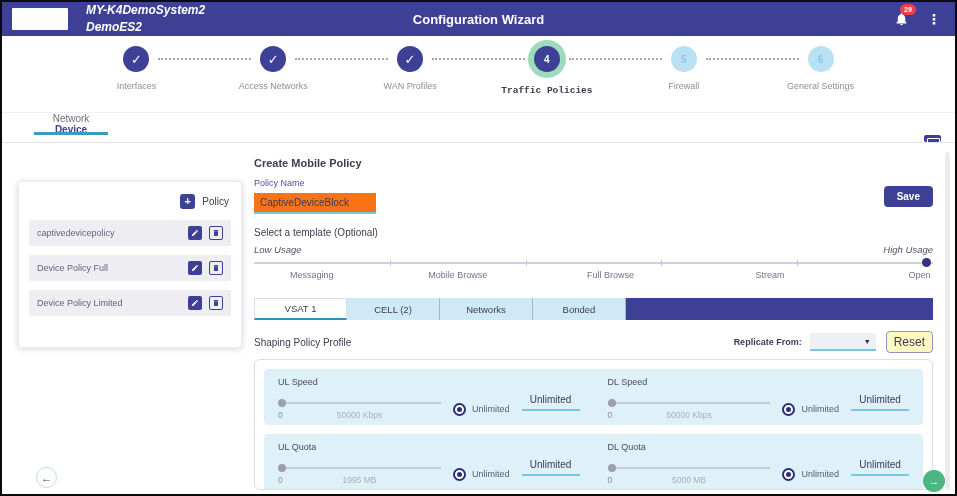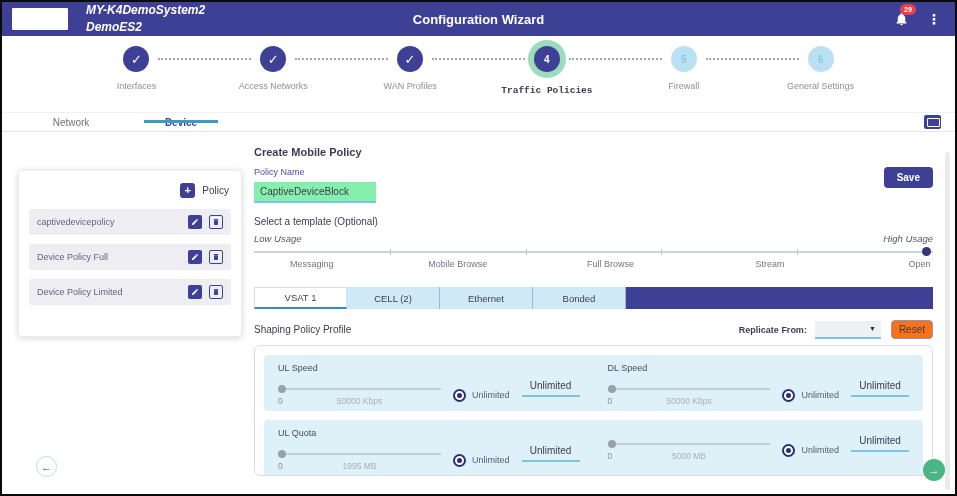--- a/index.html
+++ b/index.html
@@ -26,21 +26,21 @@
   .step:first-child::before { display:none; }
   .step-circle { width:26px; height:26px; border-radius:50%; display:flex; align-items:center; justify-content:center; z-index:1; }
   .step-circle.done { background:#3d4095; color:#fff; }
   .step-circle.active { background:#3d4095; color:#fff; box-shadow:0 0 0 6px #9ddbbd; font-size:10px; font-weight:bold; }
   .step-circle.todo { background:#b9e1f3; color:#89c8e7; font-size:10px; font-weight:bold; }
   .step-check { font-size:13px; font-weight:bold; }
   .step-label { margin-top:9px; font-size:9px; color:#8d8d9c; white-space:nowrap; }
   .step.current .step-label { margin-top:13px; color:#3c3c52; font-weight:bold; font-size:9.5px;font-family:Liberation Mono, monospace; }
 
   
-  .scope-tabbar { height:20px; border-top:1px solid #efeff4; border-bottom:1px solid #e3e3ea; display:flex; align-items:stretch; padding:8px 14px; }
+  .scope-tabbar { height:31px; border-top:1px solid #efeff4; border-bottom:1px solid #e3e3ea; display:flex; align-items:stretch; padding:0 14px;flex-direction:column; }
   .scope-tab { width:110px; text-align:center; font-size:10px; color:#6f6f80; display:flex; align-items:center; justify-content:center; position:relative; cursor:pointer; }
   .scope-tab.active { color:#3d4095; font-weight:bold; }
   .scope-tab.active::after { content:""; position:absolute; left:18px; right:18px; bottom:0; height:3px; background:#3a9bc4; }
   .panel-icon { margin-left:auto; align-self:center; width:17px; height:14px; background:#3d4095; border-radius:2px; position:relative; cursor:pointer; }
   .panel-icon::after { content:""; position:absolute; left:3px; top:3px; width:11px; height:7px; border:1.5px solid #fff; border-radius:1px; }
 
   
   .content { position:relative; height:353px; background:#fff; }
 
   .left-card { position:absolute; left:16px; top:38px; width:224px; height:167px; background:#fff; border:1px solid #ececf1; border-radius:4px; box-shadow:0 1px 6px rgba(60,60,90,.22); padding:8px 10px; }
@@ -50,23 +50,23 @@
   .pitem { height:26px; background:#ededf2; border-radius:2px; display:flex; align-items:center; padding:0 8px; margin-bottom:9px; }
   .pitem-name { font-size:9px; color:#63637c; flex:1; }
   .icon-btn { width:14px; height:14px; border-radius:2px; display:flex; align-items:center; justify-content:center; margin-left:7px; cursor:pointer; flex:none; }
   .icon-edit { background:#3d4095; }
   .icon-edit svg { width:8px; height:8px; fill:#fff; }
   .icon-del { border:1.5px solid #3d4095; }
   .icon-del svg { width:8px; height:8px; fill:#3d4095; }
 
   .main-col { margin-left:252px; margin-right:22px; height:100%; position:relative; }
   .form-title { font-size:11px; font-weight:bold; color:#3c3c52; padding-top:14px; }
-  .pn-row { display:flex; align-items:flex-start; margin-top:9px; }
+  .pn-row { display:flex; align-items:center; margin-top:9px; }
   .pn-label { font-size:9px; color:#4d4fa0; margin-bottom:4px; }
-  .pn-input { width:122px; background:#86efac; border:none; border-bottom:2px solid #79c6e2; font-size:10px; color:#3c3c52; padding:4px 6px; font-family:inherit; outline:none; }
+  .pn-input { width:122px; background:#f97316; border:none; border-bottom:2px solid #79c6e2; font-size:10px; color:#3c3c52; padding:4px 6px; font-family:inherit; outline:none; }
   .save-btn { margin-left:auto; background:#3d4095; color:#fff; border:none; border-radius:4px; font-size:10px; font-weight:bold; padding:5px 13px; font-family:inherit; cursor:pointer; }
 
   .tpl-label { font-size:10px; font-weight:normal; color:#3c3c52; margin-top:13px; }
   .tpl-range-row { display:flex; justify-content:space-between; font-size:9.5px; font-style:italic; color:#55556a; margin-top:6px; }
   .tpl-slider { position:relative; height:10px; margin-top:3px; cursor:pointer; }
   .tpl-track { position:absolute; left:0; right:0; top:4px; height:2px; background:#c9d3e2; }
   .tpl-tick { position:absolute; top:2px; width:1px; height:6px; background:#bfcadb; }
   .tpl-thumb { position:absolute; top:0; right:2px; width:9px; height:9px; border-radius:50%; background:#33337f; }
   .tpl-stops { position:relative; height:12px; margin-top:2px; }
   .tpl-stop { position:absolute; transform:translateX(-50%); font-size:9px; color:#73738a; white-space:nowrap; cursor:pointer; }
@@ -74,21 +74,21 @@
   .ptabs { display:flex; margin-top:16px; height:22px; }
   .ptab { width:93px; display:flex; align-items:center; justify-content:center; font-size:9.5px; color:#3c3c52; background:#cfe9f6; border-right:1px solid #9fb6d4; cursor:pointer; }
   .ptab.active { background:#fff; border:1px solid #cfe0ec; border-bottom:2px solid #2e8fb8; }
   .ptab-fill { flex:1; background:#3d4095; }
 
   .shape-row { display:flex; align-items:center; margin-top:11px; }
   .shape-title { font-size:10px; color:#3c3c52; }
   .rep-label { margin-left:auto; font-size:9px; font-weight:bold; color:#3c3c52; }
   .rep-select { width:66px; height:18px; background:#eef0f4; border-bottom:2px solid #79c6e2; margin-left:8px; display:flex; align-items:center; justify-content:flex-end; padding:0 5px; cursor:pointer; }
   .rep-arrow { font-size:7px; color:#26264f; }
-  .reset-btn { margin-left:10px; border:1px solid #8f94c4; background:#f97316; border-radius:4px; font-size:10px; color:#3c3c52; padding:3px 7px; font-family:inherit; cursor:pointer;text-align:right; }
+  .reset-btn { margin-left:10px; border:1px solid #8f94c4; background:#fef9c3; border-radius:4px; font-size:12px; color:#3c3c52; padding:3px 7px; font-family:inherit; cursor:pointer;text-align:right; }
 
   .cards-box { border:1px solid #d9dde8; border-radius:6px; margin-top:6px; padding:9px; height:131px; overflow:hidden; }
   .card-row { background:#def0f8; border-radius:4px; display:flex; flex-wrap:wrap; padding:8px 14px 6px; }
   .card-row + .card-row { margin-top:9px; }
   .sg { flex:1; display:flex; flex-direction:column; min-width:0; }
   .sg + .sg { margin-left:28px; }
   .sg-label { font-size:9px; color:#4a4a62; }
   .sg-main { display:flex; align-items:center; margin-top:12px; }
   .sg-slider { flex:1; position:relative; height:20px; cursor:pointer; }
   .sg-track { position:absolute; left:0; right:0; top:3px; height:2px; background:#c6ccd6; }
@@ -250,21 +250,21 @@
         <span class="tpl-stop" style="left:8.5%">Messaging</span>
         <span class="tpl-stop" style="left:30%">Mobile Browse</span>
         <span class="tpl-stop" style="left:52.5%">Full Browse</span>
         <span class="tpl-stop" style="left:76%">Stream</span>
         <span class="tpl-stop" style="left:98%">Open</span>
       </div>
 
       <div class="ptabs">
         <div class="ptab active">VSAT 1</div>
         <div class="ptab">CELL (2)</div>
-        <div class="ptab">Ethernet</div>
+        <div class="ptab">Networks</div>
         <div class="ptab">Bonded</div>
         <div class="ptab-fill"></div>
       </div>
 
       <div class="shape-row">
         <div class="shape-title">Shaping Policy Profile</div>
         <div class="rep-label">Replicate From:</div>
         <div class="rep-select">
           <span></span>
           <span class="rep-arrow">▼</span>
@@ -320,20 +320,21 @@
                 <div class="sg-max">1995 MB</div>
               </div>
               <div class="radio">
                   <div class="radio-dot"></div>
                 </div>
               <div class="radio-label">Unlimited</div>
               <div class="sg-field">Unlimited</div>
             </div>
           </div>
           <div class="sg">
+            <div class="sg-label">DL Quota</div>
             <div class="sg-main">
               <div class="sg-slider">
                 <div class="sg-track"></div>
                 <div class="sg-thumb"></div>
                 <div class="sg-min">0</div>
                 <div class="sg-max">5000 MB</div>
               </div>
               <div class="radio">
                   <div class="radio-dot"></div>
                 </div>

